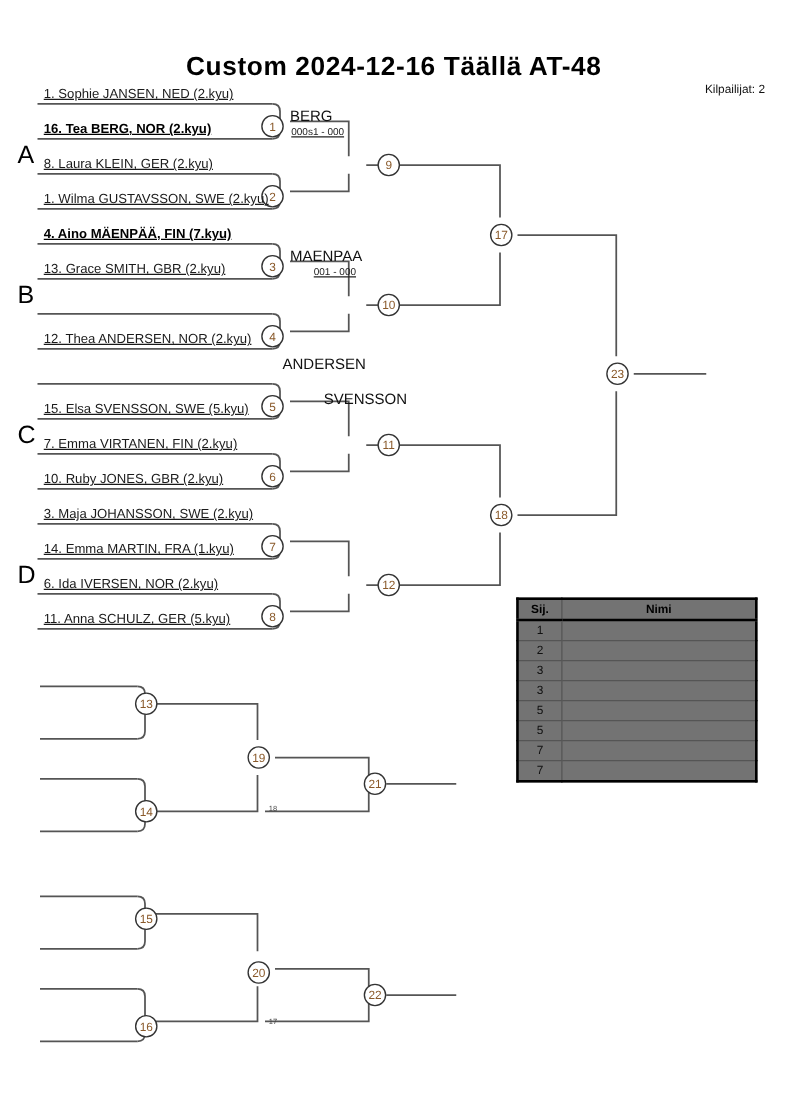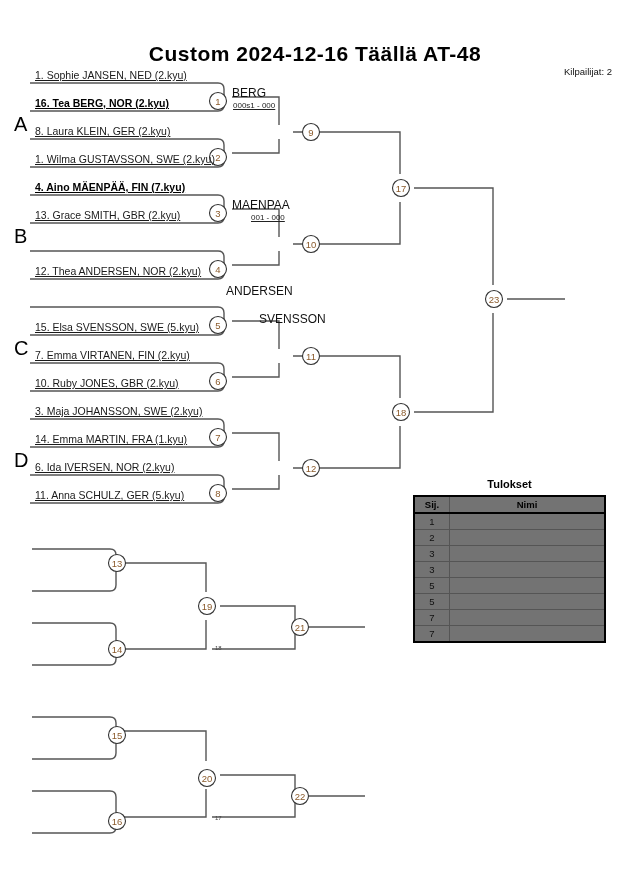--- a/index.html
+++ b/index.html
@@ -291,21 +291,20 @@
   <div class="lbl match-score" style="left:251px; top:213px;">001 - 000</div>
 
   <div class="lbl match-winner" style="left:226px; top:256px;margin-top:28px;">ANDERSEN</div>
 
   <div class="lbl match-winner" style="left:226px; top:312px;margin-left:33px;">SVENSSON</div>
 
   <div class="lbl tiny-num" style="left:215px; top:645px;">18</div>
   <div class="lbl tiny-num" style="left:215px; top:815px;">17</div>
 
   <div id="results-wrap">
-    <div id="results-title">Tulokset</div>
     <table id="results-table">
       <thead>
         <tr>
           <th class="col-rank">Sij.</th>
           <th class="col-name">Nimi</th>
         </tr>
       </thead>
       <tbody>
         <tr>
           <td class="col-rank">1</td>

